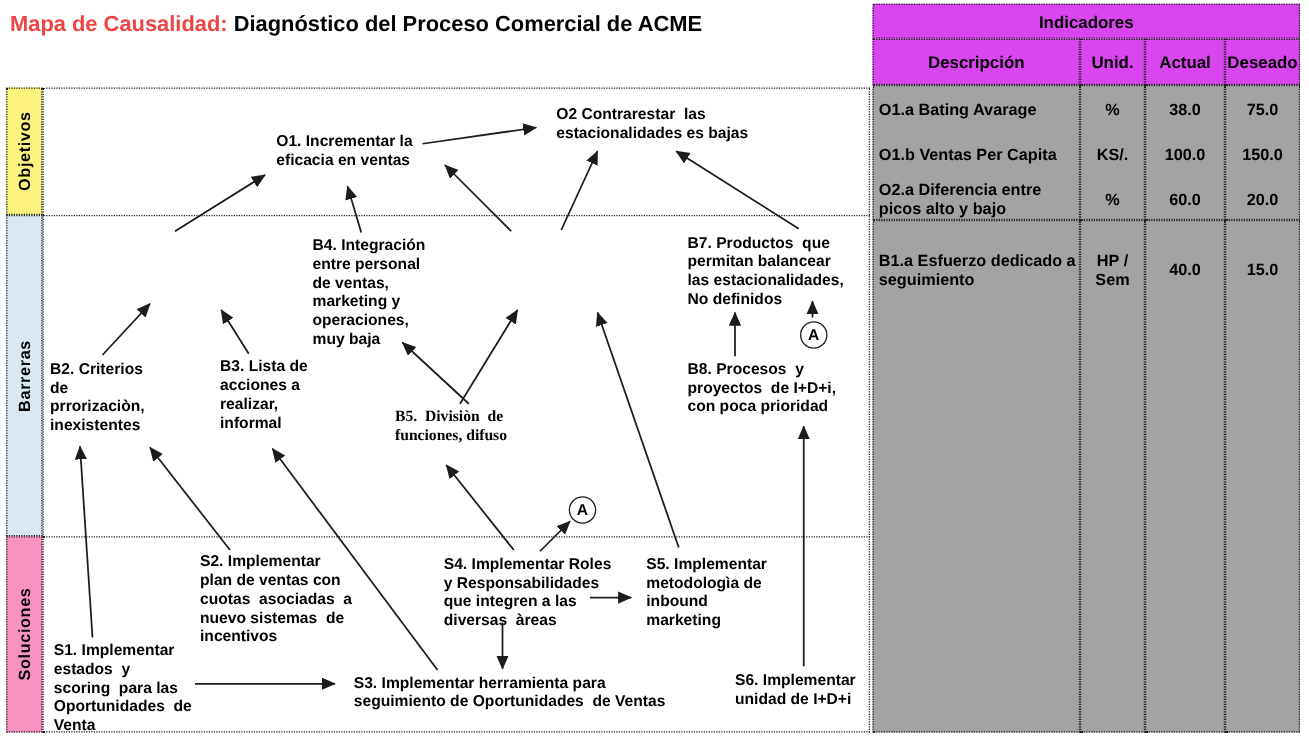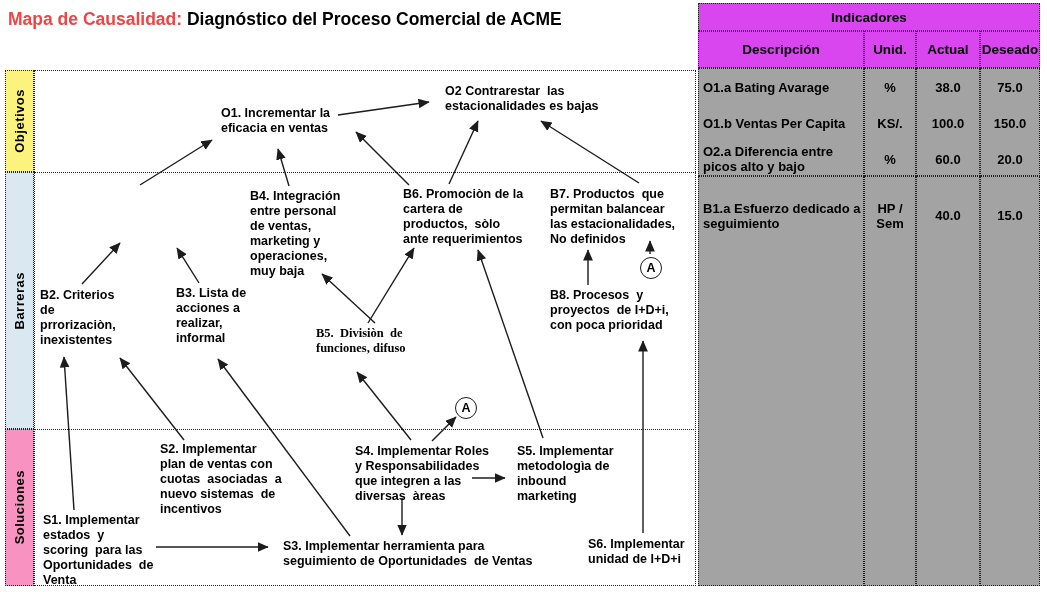--- a/index.html
+++ b/index.html
@@ -103,24 +103,20 @@
 realizar,
 informal</div>
   <div class="node" style="left:250px;top:189px;">B4. Integración
 entre personal
 de ventas,
 marketing y
 operaciones,
 muy baja</div>
   <div class="node" style="left:316px;top:326px;font-family:Liberation Serif, serif;">B5.  Divisiòn  de
 funciones, difuso</div>
-  <div class="node" style="left:403px;top:187px;">B6. Promociòn de la
-cartera de
-productos,  sòlo
-ante requerimientos</div>
   <div class="node" style="left:550px;top:187px;">B7. Productos  que
 permitan balancear
 las estacionalidades,
 No definidos</div>
   <div class="node" style="left:550px;top:288px;">B8. Procesos  y
 proyectos  de I+D+i,
 con poca prioridad</div>
   <div class="node" style="left:43px;top:513px;">S1. Implementar
 estados  y
 scoring  para las

